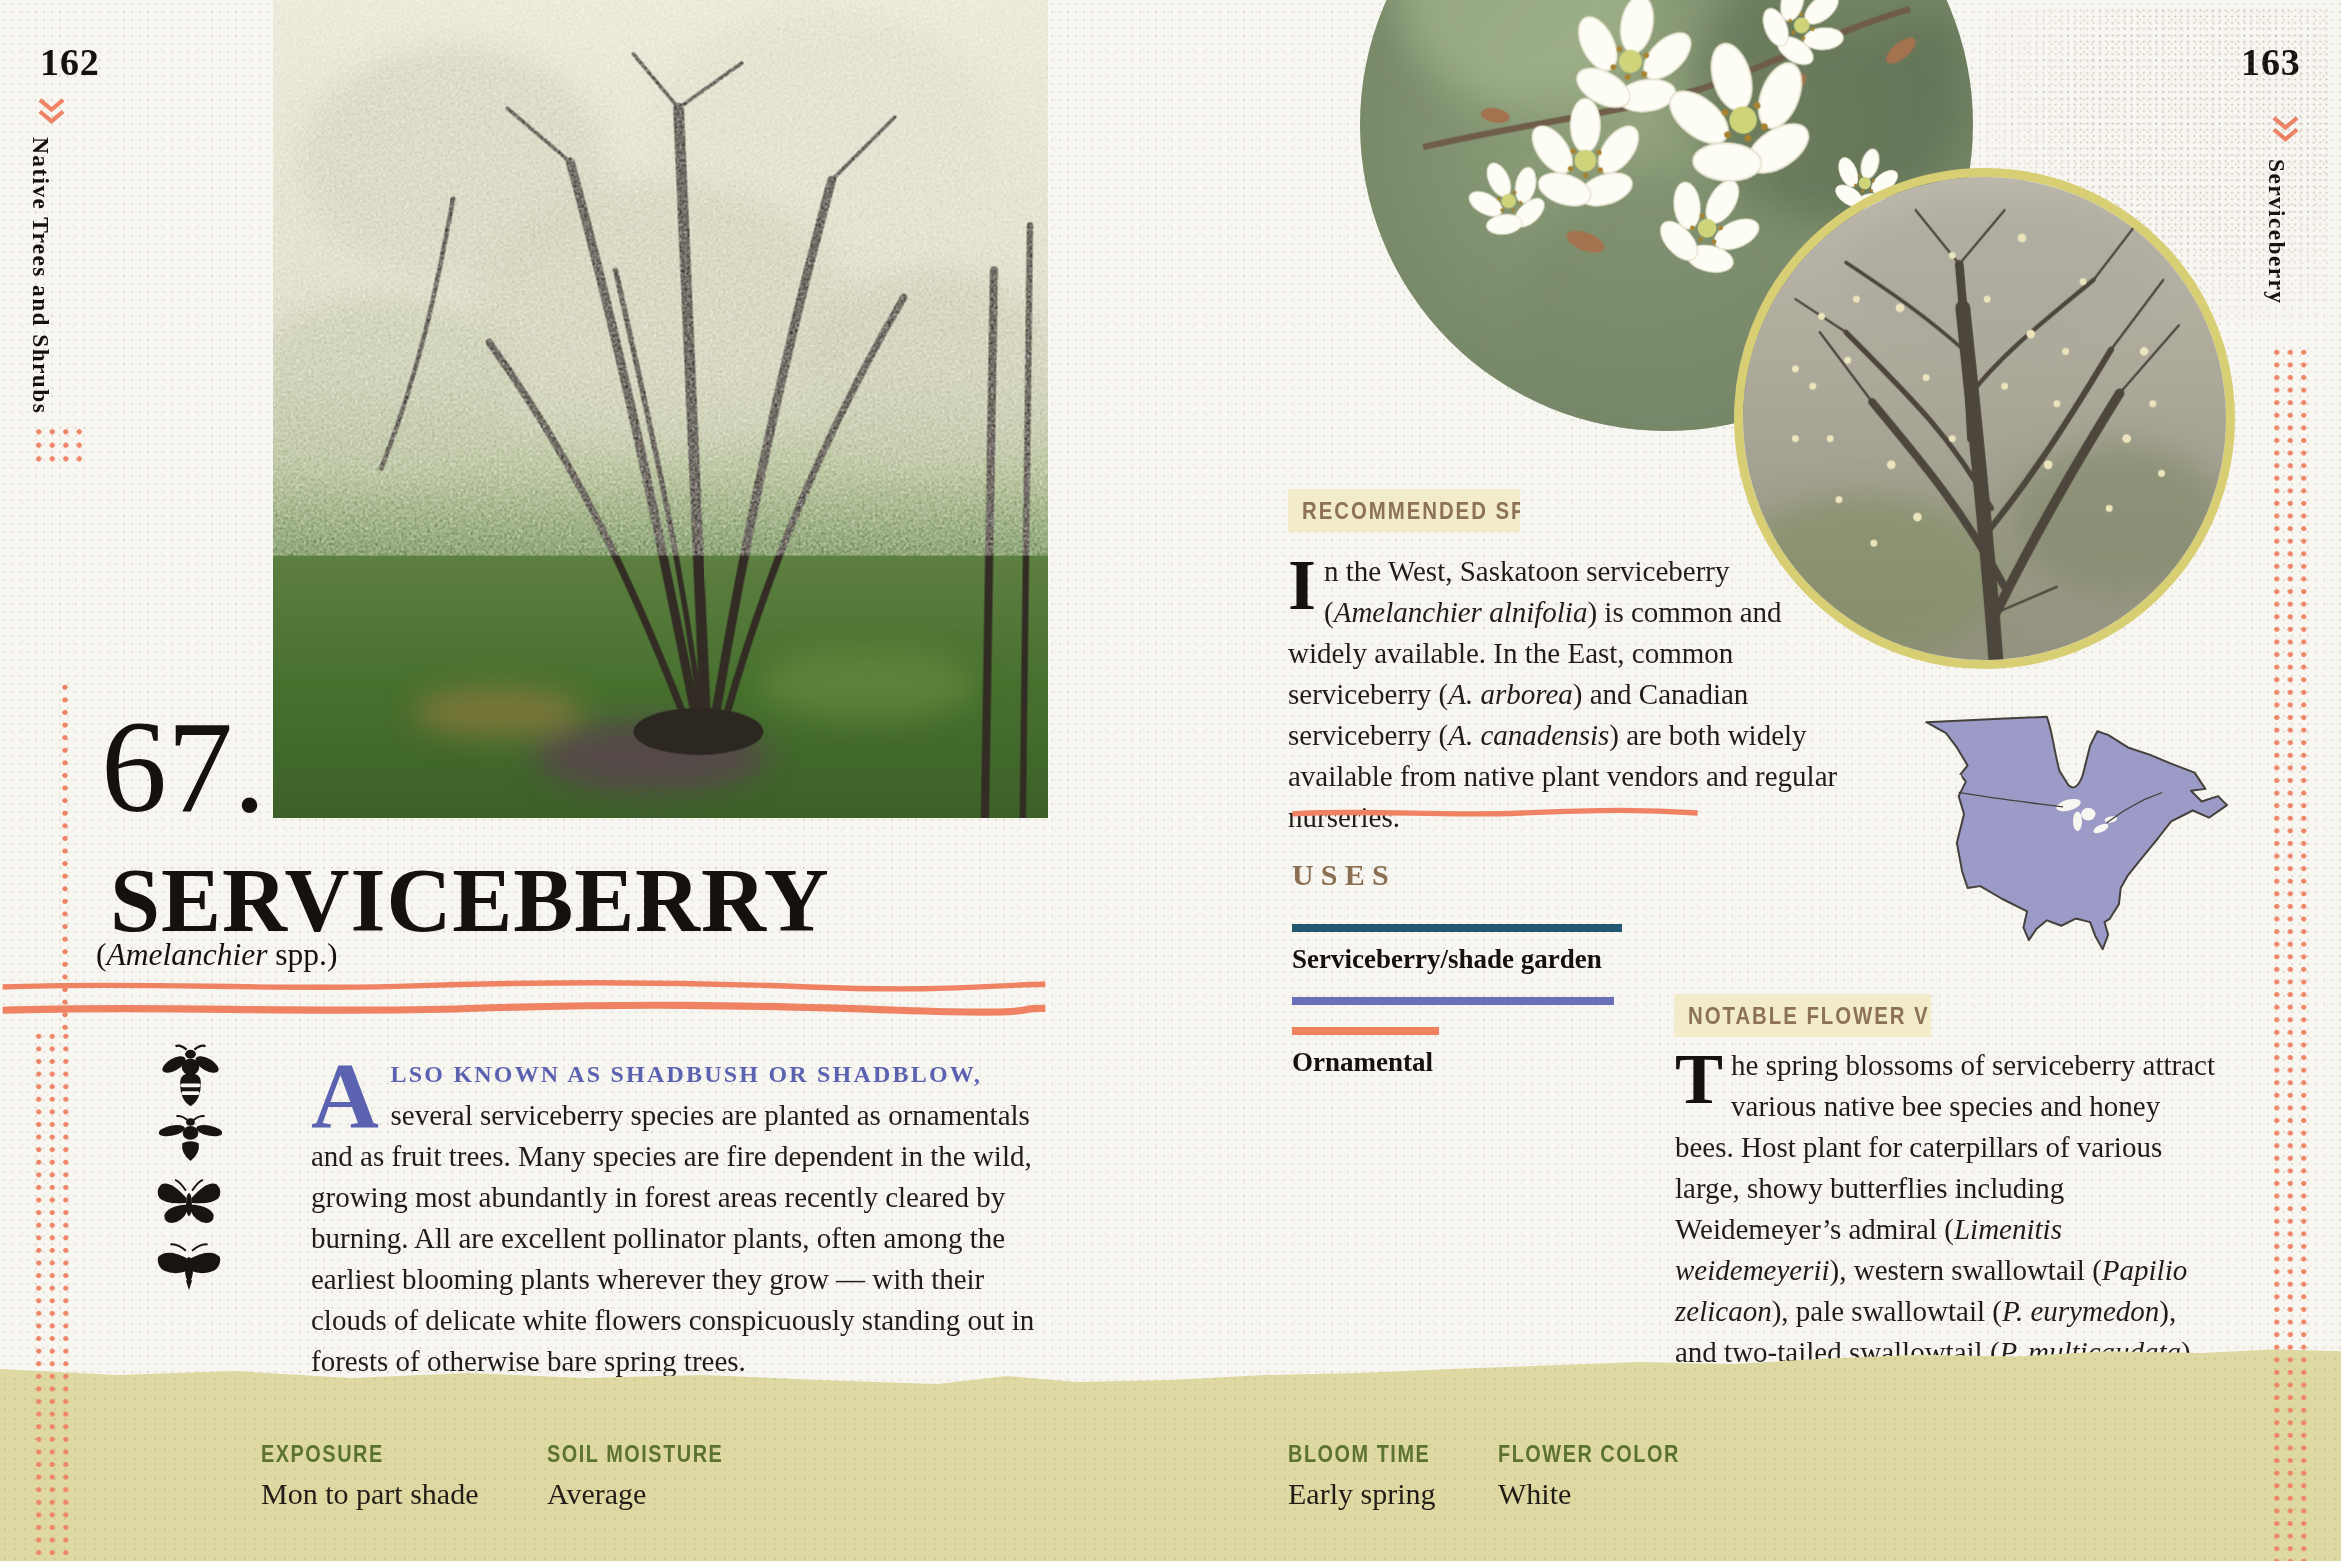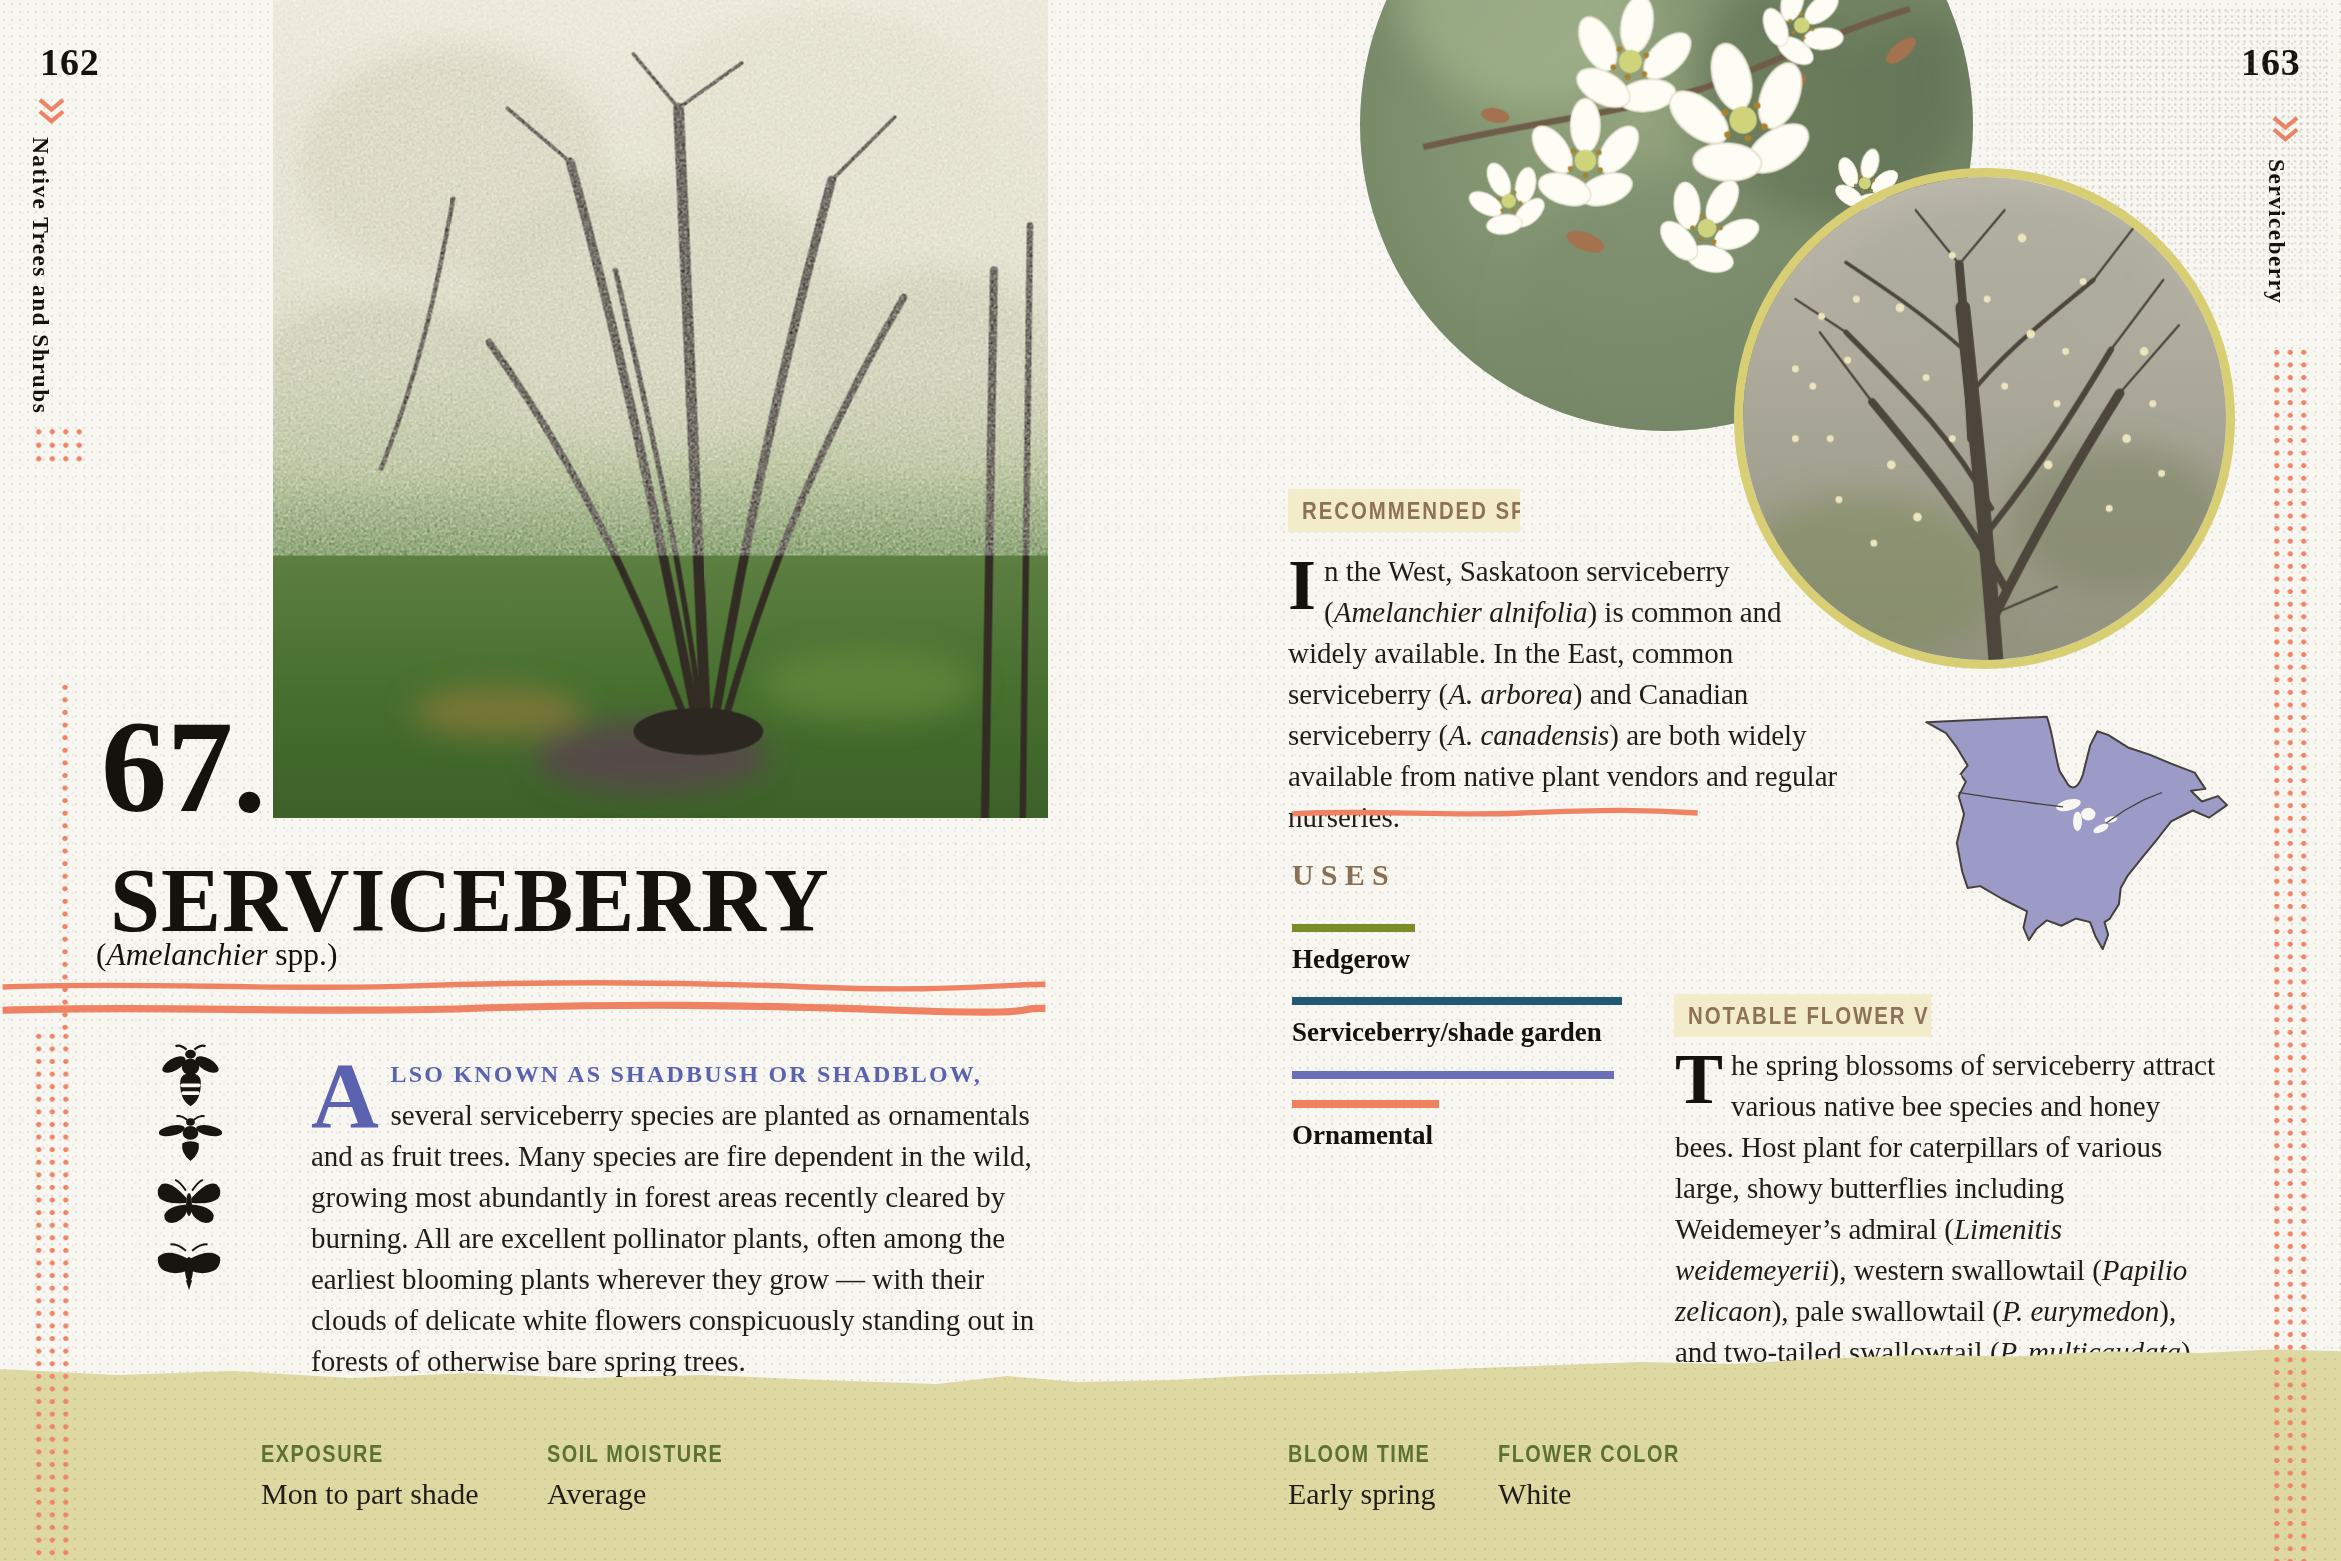--- a/index.html
+++ b/index.html
@@ -16,21 +16,21 @@
   
   .pagenum{font-size:38px;font-weight:bold;letter-spacing:0.9px;color:#15120e;}
   .vlabel{writing-mode:vertical-rl;font-weight:bold;font-size:23.4px;letter-spacing:1.4px;color:#15120e;}
   .dotgrid{background-image:radial-gradient(#ee8465 2.3px, transparent 2.9px);background-size:13.5px 13.5px;}
   .dotstrip{background-image:radial-gradient(#ee8465 2.3px, transparent 2.9px);background-size:13.5px 12.6px;z-index:6;}
   .halftone{background-image:radial-gradient(rgba(130,124,110,.55) 1.1px, transparent 1.3px);
     background-size:6.3px 6.3px;opacity:.5;
     -webkit-mask-image:radial-gradient(ellipse at 65% 35%, #000 40%, transparent 78%);
     mask-image:radial-gradient(ellipse at 65% 35%, #000 40%, transparent 78%);}
   
-  .entry-num{font-size:132px;line-height:1;font-weight:bold;color:#15120e;}
+  .entry-num{font-size:132px;line-height:1;font-weight:normal;color:#15120e;}
   .entry-title{font-size:90px;line-height:1;font-weight:bold;letter-spacing:0.9px;color:#15120e;}
   .entry-sub{font-size:31.5px;color:#15120e;}
   .entry-sub i{font-style:italic;}
   
   .bodytext{font-size:29px;line-height:41px;text-align:left;}
   .dropcap{float:left;font-weight:bold;line-height:.82;padding:4.5px 11.7px 0 0;color:#15120e;}
   #intro .dropcap{color:#5b63b0;font-size:94px;}
   .rs .dropcap,.nv .dropcap{font-size:72px;padding-right:8px;}
   .leadin{color:#5b63b0;font-weight:bold;font-size:24px;letter-spacing:2.2px;}
   
@@ -327,24 +327,20 @@
 
   <div class="abs z2" style="left:1288px;top:805px;">
     <svg width="414" height="16" viewBox="0 0 460 18" fill="none">
       <path d="M2 10 C90 5,170 13,260 9 S400 5,458 9" stroke="#ee8262" stroke-width="6"></path>
     </svg>
   </div>
 
   <div class="abs uses-head z2" style="left:1292px;top:858px;">USES</div>
   <div class="abs z2" style="left:1292px;top:924px;width:378px;">
       <div class="use-item">
-        <div class="use-bar" style="background: rgb(123, 140, 43); width: 123px;"></div>
-        <div class="use-label">Hedgerow</div>
-      </div>
-      <div class="use-item">
         <div class="use-bar" style="background: rgb(33, 89, 115); width: 330px;"></div>
         <div class="use-label">Serviceberry/shade garden</div>
       </div>
       <div class="use-item">
         <div class="use-bar" style="background: rgb(106, 112, 184); width: 322px;"></div>
       </div>
       <div class="use-item">
         <div class="use-bar" style="background: rgb(240, 131, 95); width: 147px;"></div>
         <div class="use-label">Ornamental</div>
       </div>

